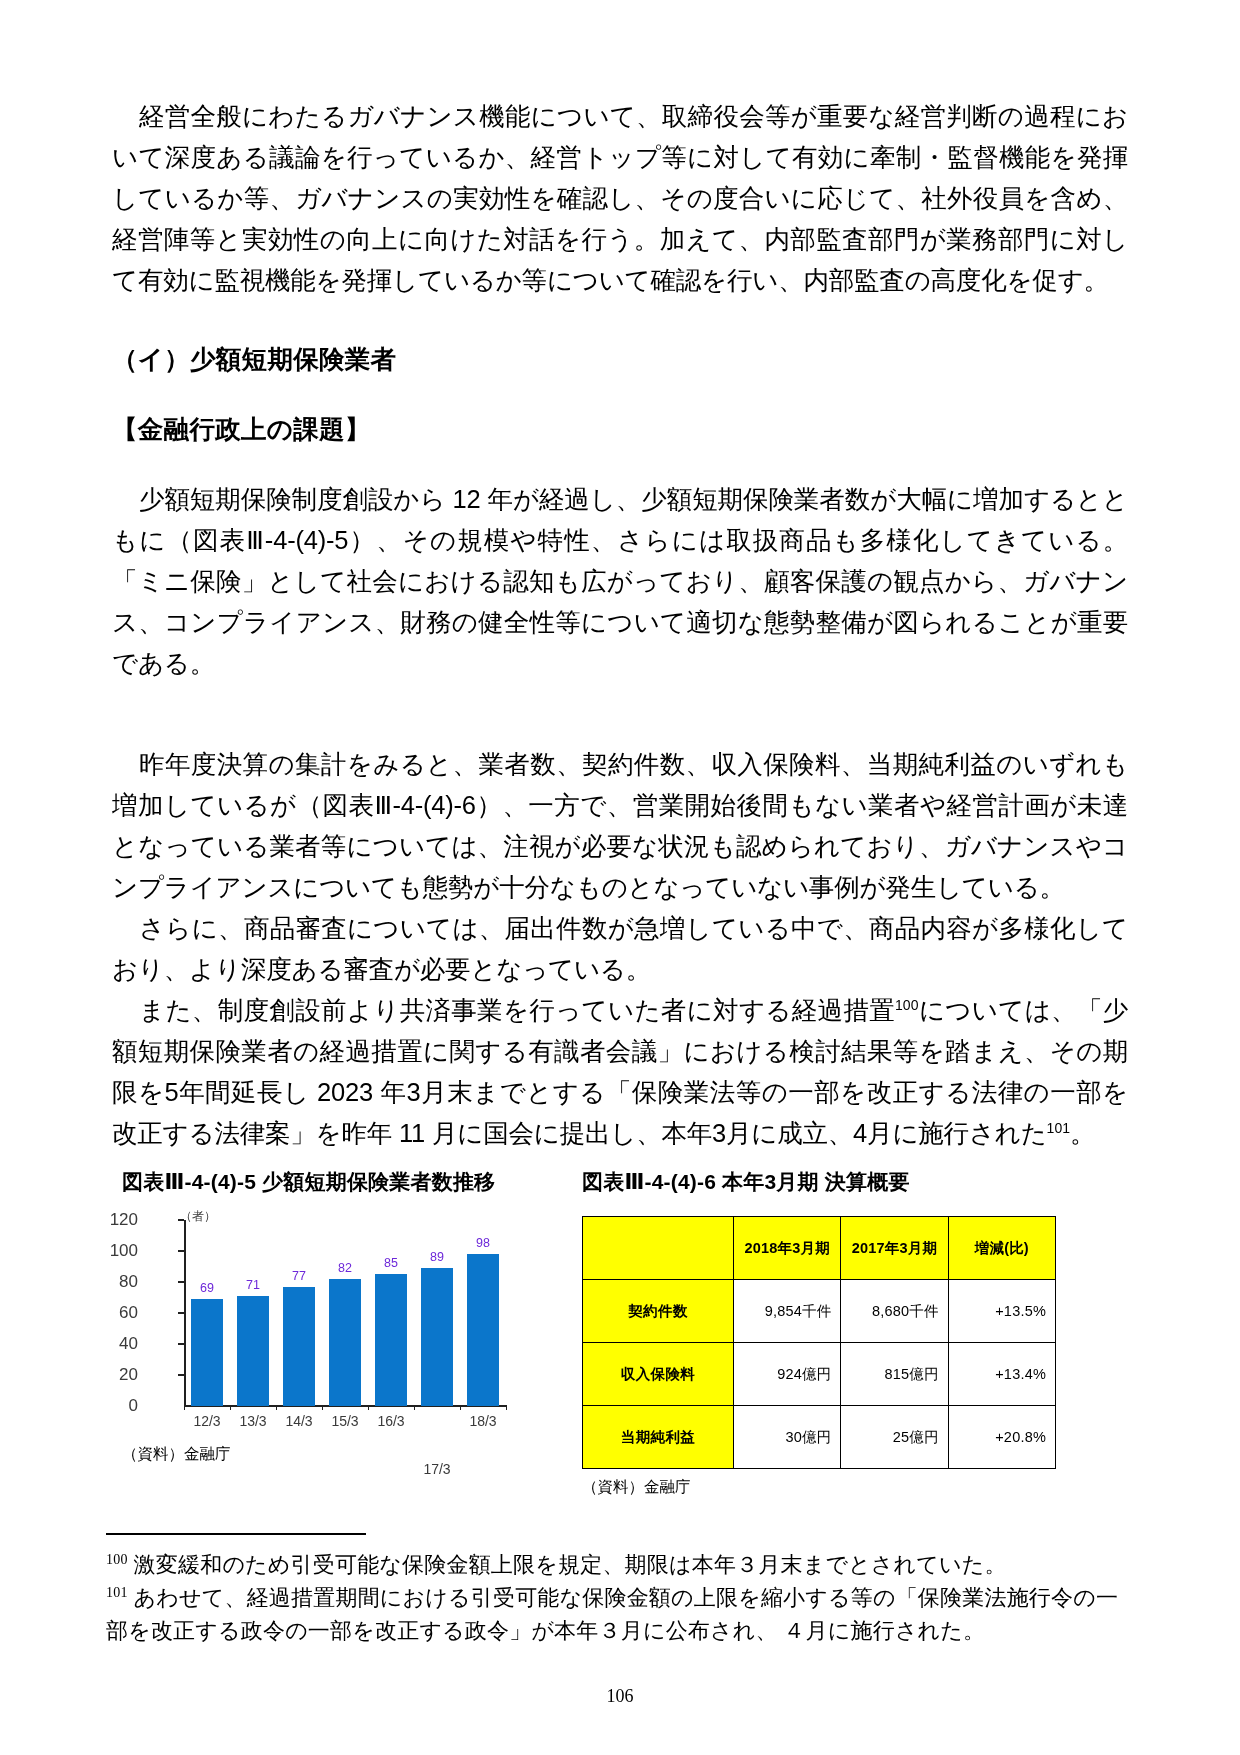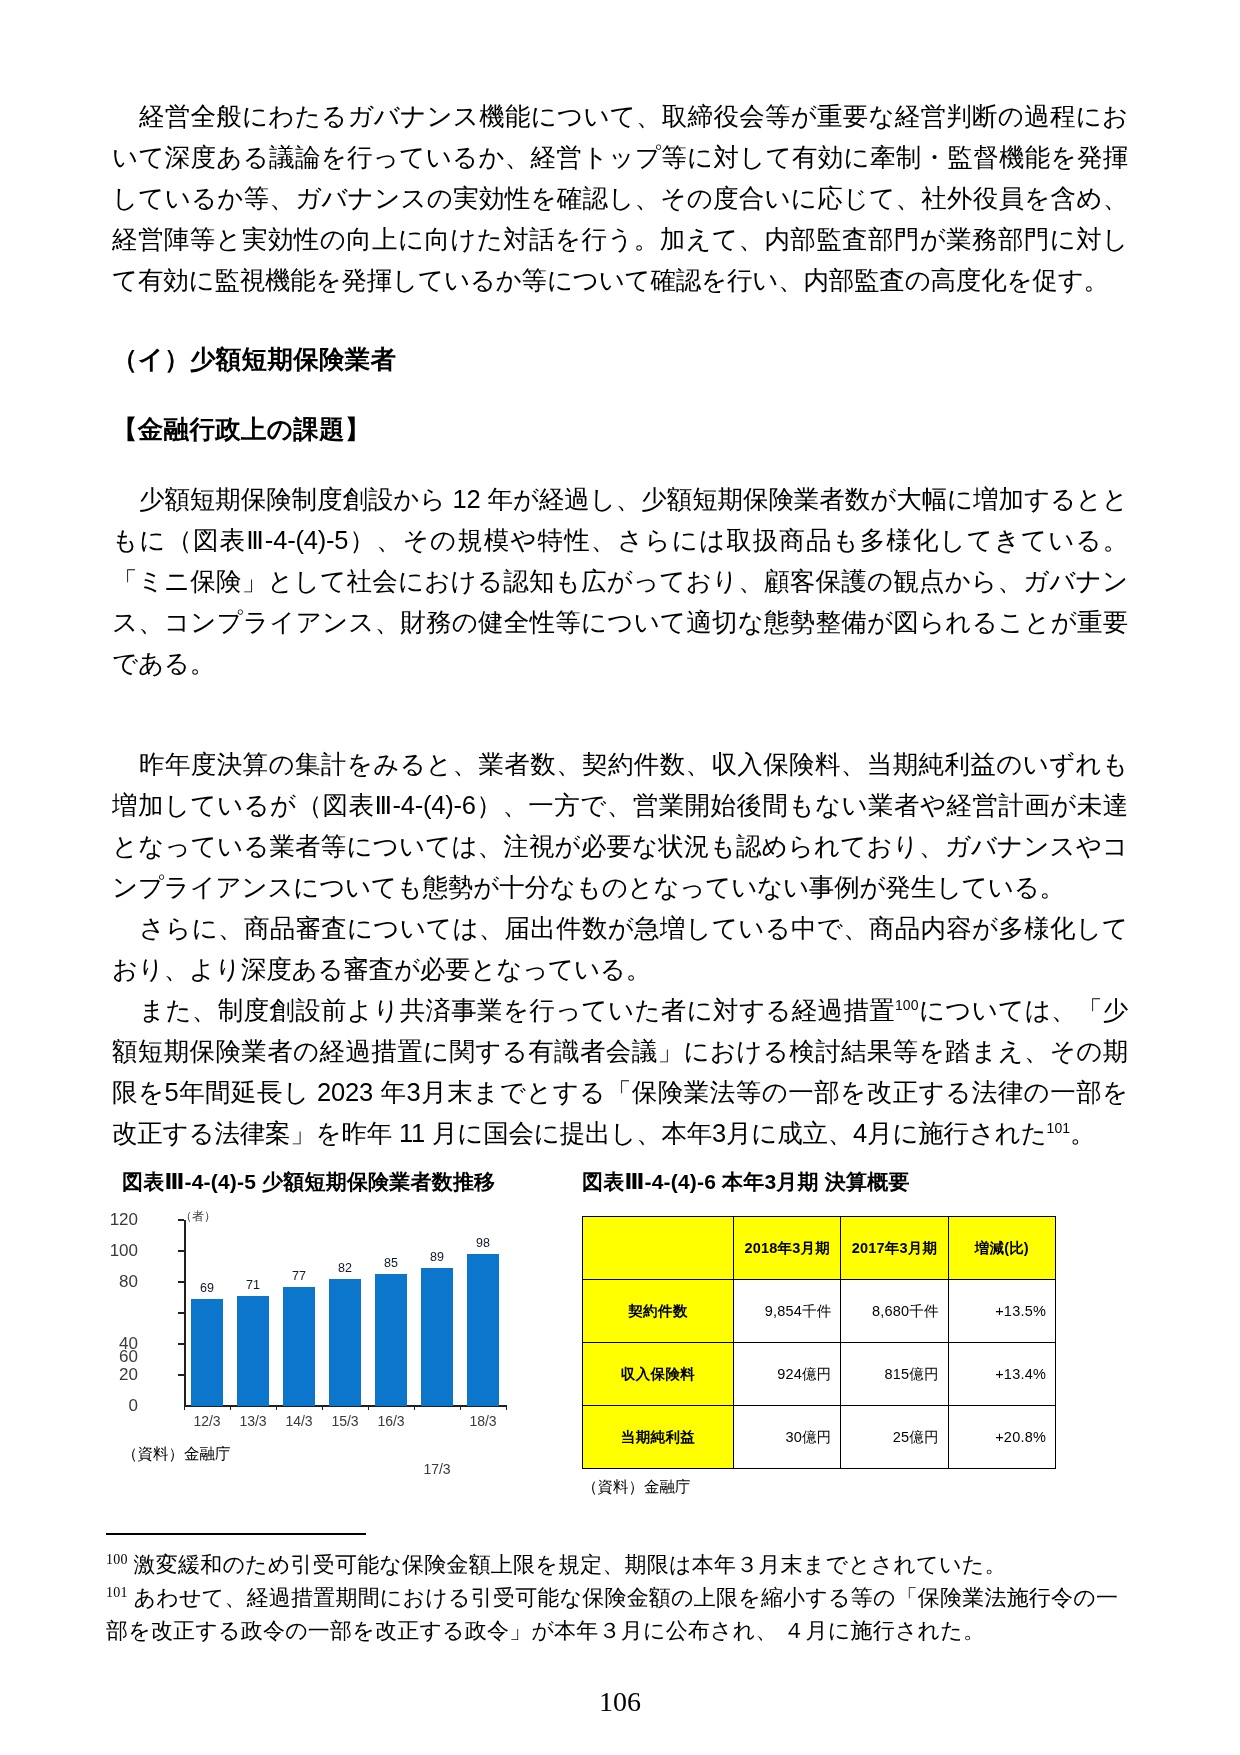--- a/index.html
+++ b/index.html
@@ -154,21 +154,21 @@
     left: 7px;
     width: 32px;
     background: #0b76cb;
   }
   .bar-value {
     position: absolute;
     left: 0;
     width: 46px;
     text-align: center;
     font-size: 12.5px;
-    color: #0f172a;
+    color: #6d28d9;
   }
   .x-tick-mark {
     position: absolute;
     top: 191px;
     width: 1.4px;
     height: 5px;
     background: #202020;
   }
   .x-tick-label {
     position: absolute;
@@ -241,21 +241,21 @@
   }
 
   
   .page-number {
     position: absolute;
     left: 0;
     top: 1686px;
     width: 1240px;
     text-align: center;
     font-family: "Liberation Serif", "DejaVu Serif", serif;
-    font-size: 28px;
+    font-size: 18px;
   }
 </style>
 </head>
 <body>
 
 <div id="page">
 
   <div class="content">
 
     <p class="para indent">経営全般にわたるガバナンス機能について、取締役会等が重要な経営判断の過程において深度ある議論を行っているか、経営トップ等に対して有効に牽制・監督機能を発揮しているか等、ガバナンスの実効性を確認し、その度合いに応じて、社外役員を含め、経営陣等と実効性の向上に向けた対話を行う。加えて、内部監査部門が業務部門に対して有効に監視機能を発揮しているか等について確認を行い、内部監査の高度化を促す。</p>
@@ -291,21 +291,21 @@
       <div class="fig-title">図表Ⅲ-4-(4)-5 少額短期保険業者数推移</div>
 
       <div class="chart-wrap">
         <div class="chart-unit">（者）</div>
         <div class="y-ticks">
             <div class="y-tick-label" style="top: 192px; right: 46px;">0</div>
             <div class="y-tick-label" style="top: 161px; right: 46px;">20</div>
             <div class="y-tick-mark" style="top: 160.3px;"></div>
             <div class="y-tick-label" style="top: 130px; right: 46px;">40</div>
             <div class="y-tick-mark" style="top: 129.3px;"></div>
-            <div class="y-tick-label" style="top: 99px; right: 46px; margin-top: 44px;">60</div>
+            <div class="y-tick-label" style="top: 99px; right: 46px;">60</div>
             <div class="y-tick-mark" style="top: 98.3px;"></div>
             <div class="y-tick-label" style="top: 68px; right: 46px;">80</div>
             <div class="y-tick-mark" style="top: 67.3px;"></div>
             <div class="y-tick-label" style="top: 37px; right: 46px;">100</div>
             <div class="y-tick-mark" style="top: 36.3px;"></div>
             <div class="y-tick-label" style="top: 6px; right: 46px;">120</div>
             <div class="y-tick-mark" style="top: 5.3px;"></div>
           </div>
         <div class="y-axis-line"></div>
         <div class="x-axis-line"></div>

